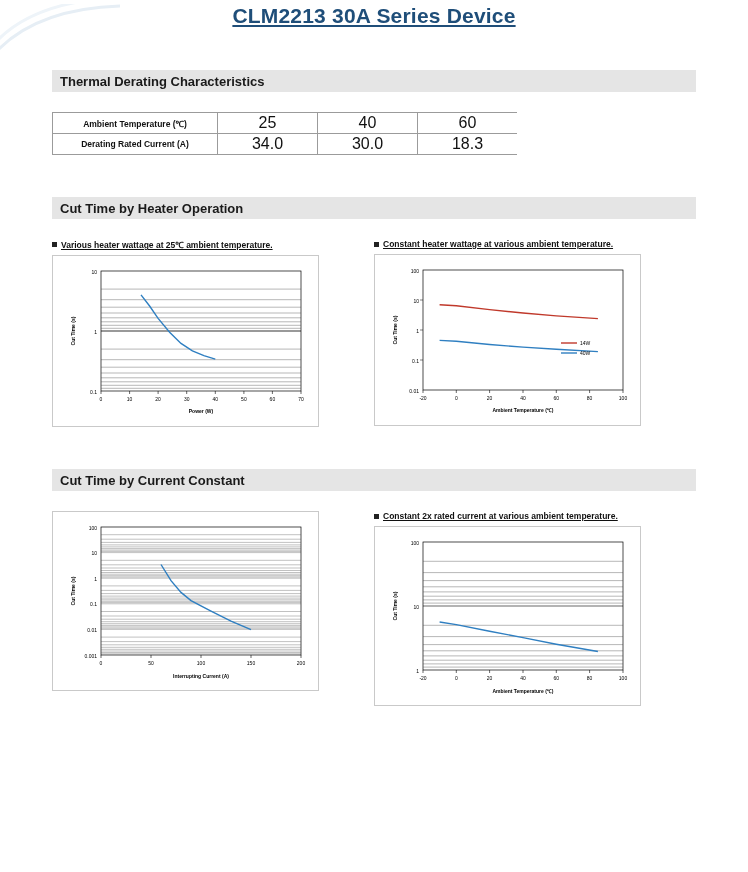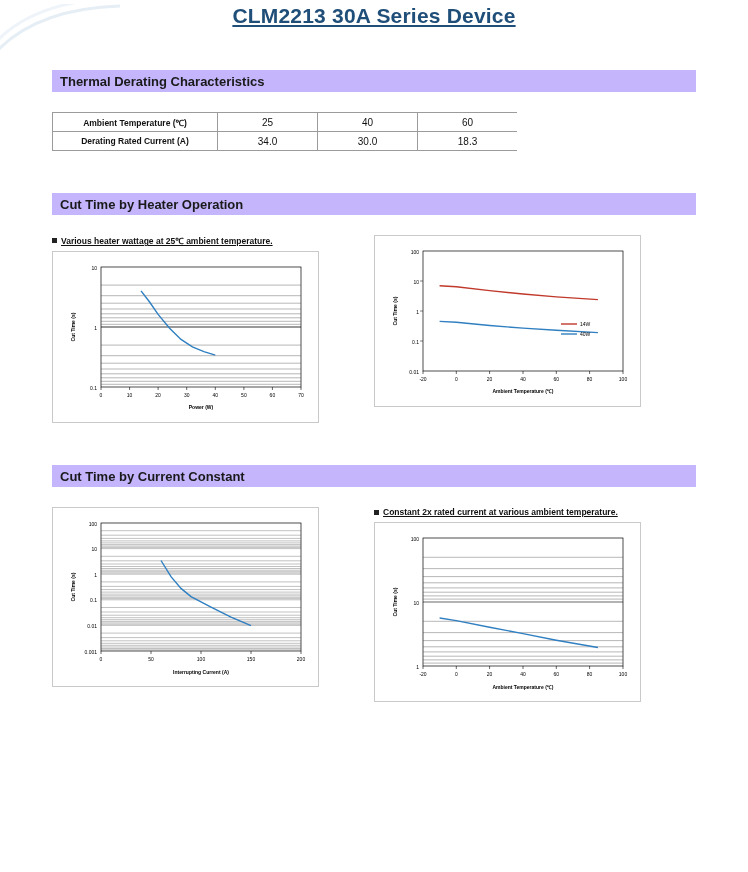--- a/index.html
+++ b/index.html
@@ -25,21 +25,21 @@
     text-align: center;
     font-size: 21px;
     font-weight: bold;
     color: #1f4e79;
     text-decoration: underline;
     letter-spacing: 0.2px;
     margin-top: 4px;
   }
   .section-bar {
     margin: 0 52px 0 52px;
-    background: #c4b5fd;
+    background: #e5e5e5;
     height: 22px;
     display: flex;
     align-items: center;
     padding-left: 8px;
     box-sizing: border-box;
   }
   .section-bar span {
     font-size: 13px;
     font-weight: bold;
     color: #1a1a1a;
@@ -62,21 +62,21 @@
     vertical-align: middle;
     padding: 1px 2px;
   }
   table.derating td.rowhead {
     font-weight: bold;
     font-size: 8.5px;
     width: 160px;
   }
   table.derating td.val {
     width: 95px;
-    font-size: 10px;
+    font-size: 16px;
     margin-top: 36px;
   }
   table.derating tr td:last-child {
     border-right: none;
     width: 95px;
   }
 
   
   .chart-row {
     display: flex;
@@ -244,20 +244,24 @@
 
           <text class="axis-label" x="148" y="157" text-anchor="middle">Power (W)</text>
           <text class="axis-label" x="22" y="75" text-anchor="middle" transform="rotate(-90 22 75)">Cut Time (s)</text>
 
           <polyline fill="none" stroke="#2f7fc1" stroke-width="1.4" points="88.0,38.9 96.6,50.0 105.1,62.4 116.6,76.3 128.0,87.4 139.4,94.9 150.9,99.6 162.3,103.1"></polyline>
         </svg>
       </div>
     </div>
 
     <div class="chart-col">
+      <div class="chart-caption">
+        <span class="bullet-sq"></span>
+        <span>Constant heater wattage at various ambient temperature.</span>
+      </div>
       <div class="chart-box">
         <svg class="chart-svg" width="265" height="170" viewBox="0 0 265 170">
           <rect x="48" y="15" width="200" height="120" fill="#ffffff" stroke="#000000" stroke-width="0.7"></rect>
 
           <text class="tick-label" x="44" y="17.5" text-anchor="end">100</text>
           <text class="tick-label" x="44" y="47.5" text-anchor="end">10</text>
           <text class="tick-label" x="44" y="77.5" text-anchor="end">1</text>
           <text class="tick-label" x="44" y="107.5" text-anchor="end">0.1</text>
           <text class="tick-label" x="44" y="137.5" text-anchor="end">0.01</text>
           <g stroke="#000" stroke-width="0.5">

